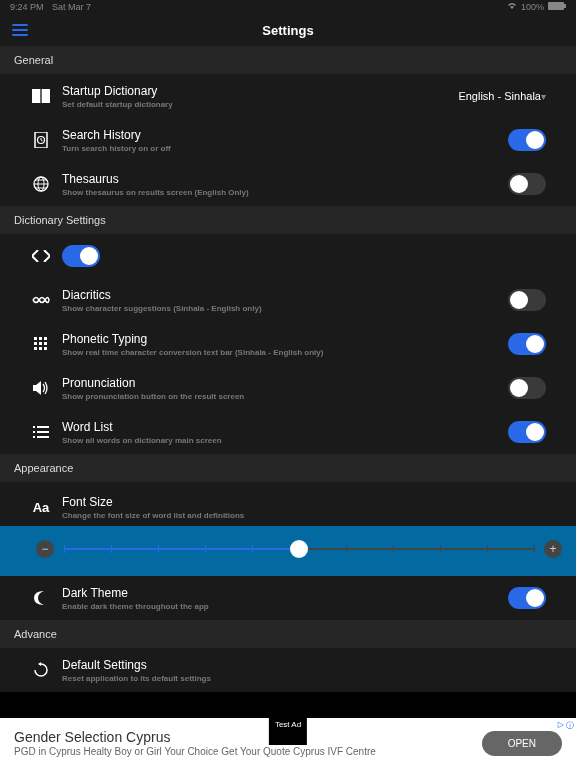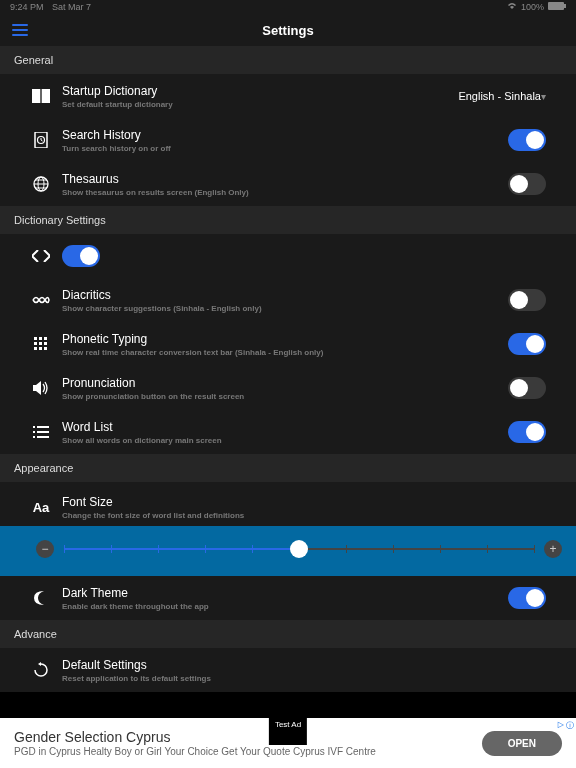--- a/index.html
+++ b/index.html
@@ -194,21 +194,21 @@
 }
 .ad-text { flex: 1; }
 .ad-title { font-size: 14px; font-weight: 400; color: #333; }
 .ad-desc { font-size: 10px; color: #666; margin-top: 1px; }
 .ad-open {
   background: #666;
   color: #fff;
   padding: 7px 26px;
   border-radius: 16px;
   font-size: 10px;
-  font-weight: 700;
+  font-weight: 400;
   cursor: pointer;
 }
 .ad-info {
   position: absolute;
   top: 2px;
   right: 2px;
   font-size: 8px;
   color: #1a73e8;
   display: flex;
   gap: 2px;

